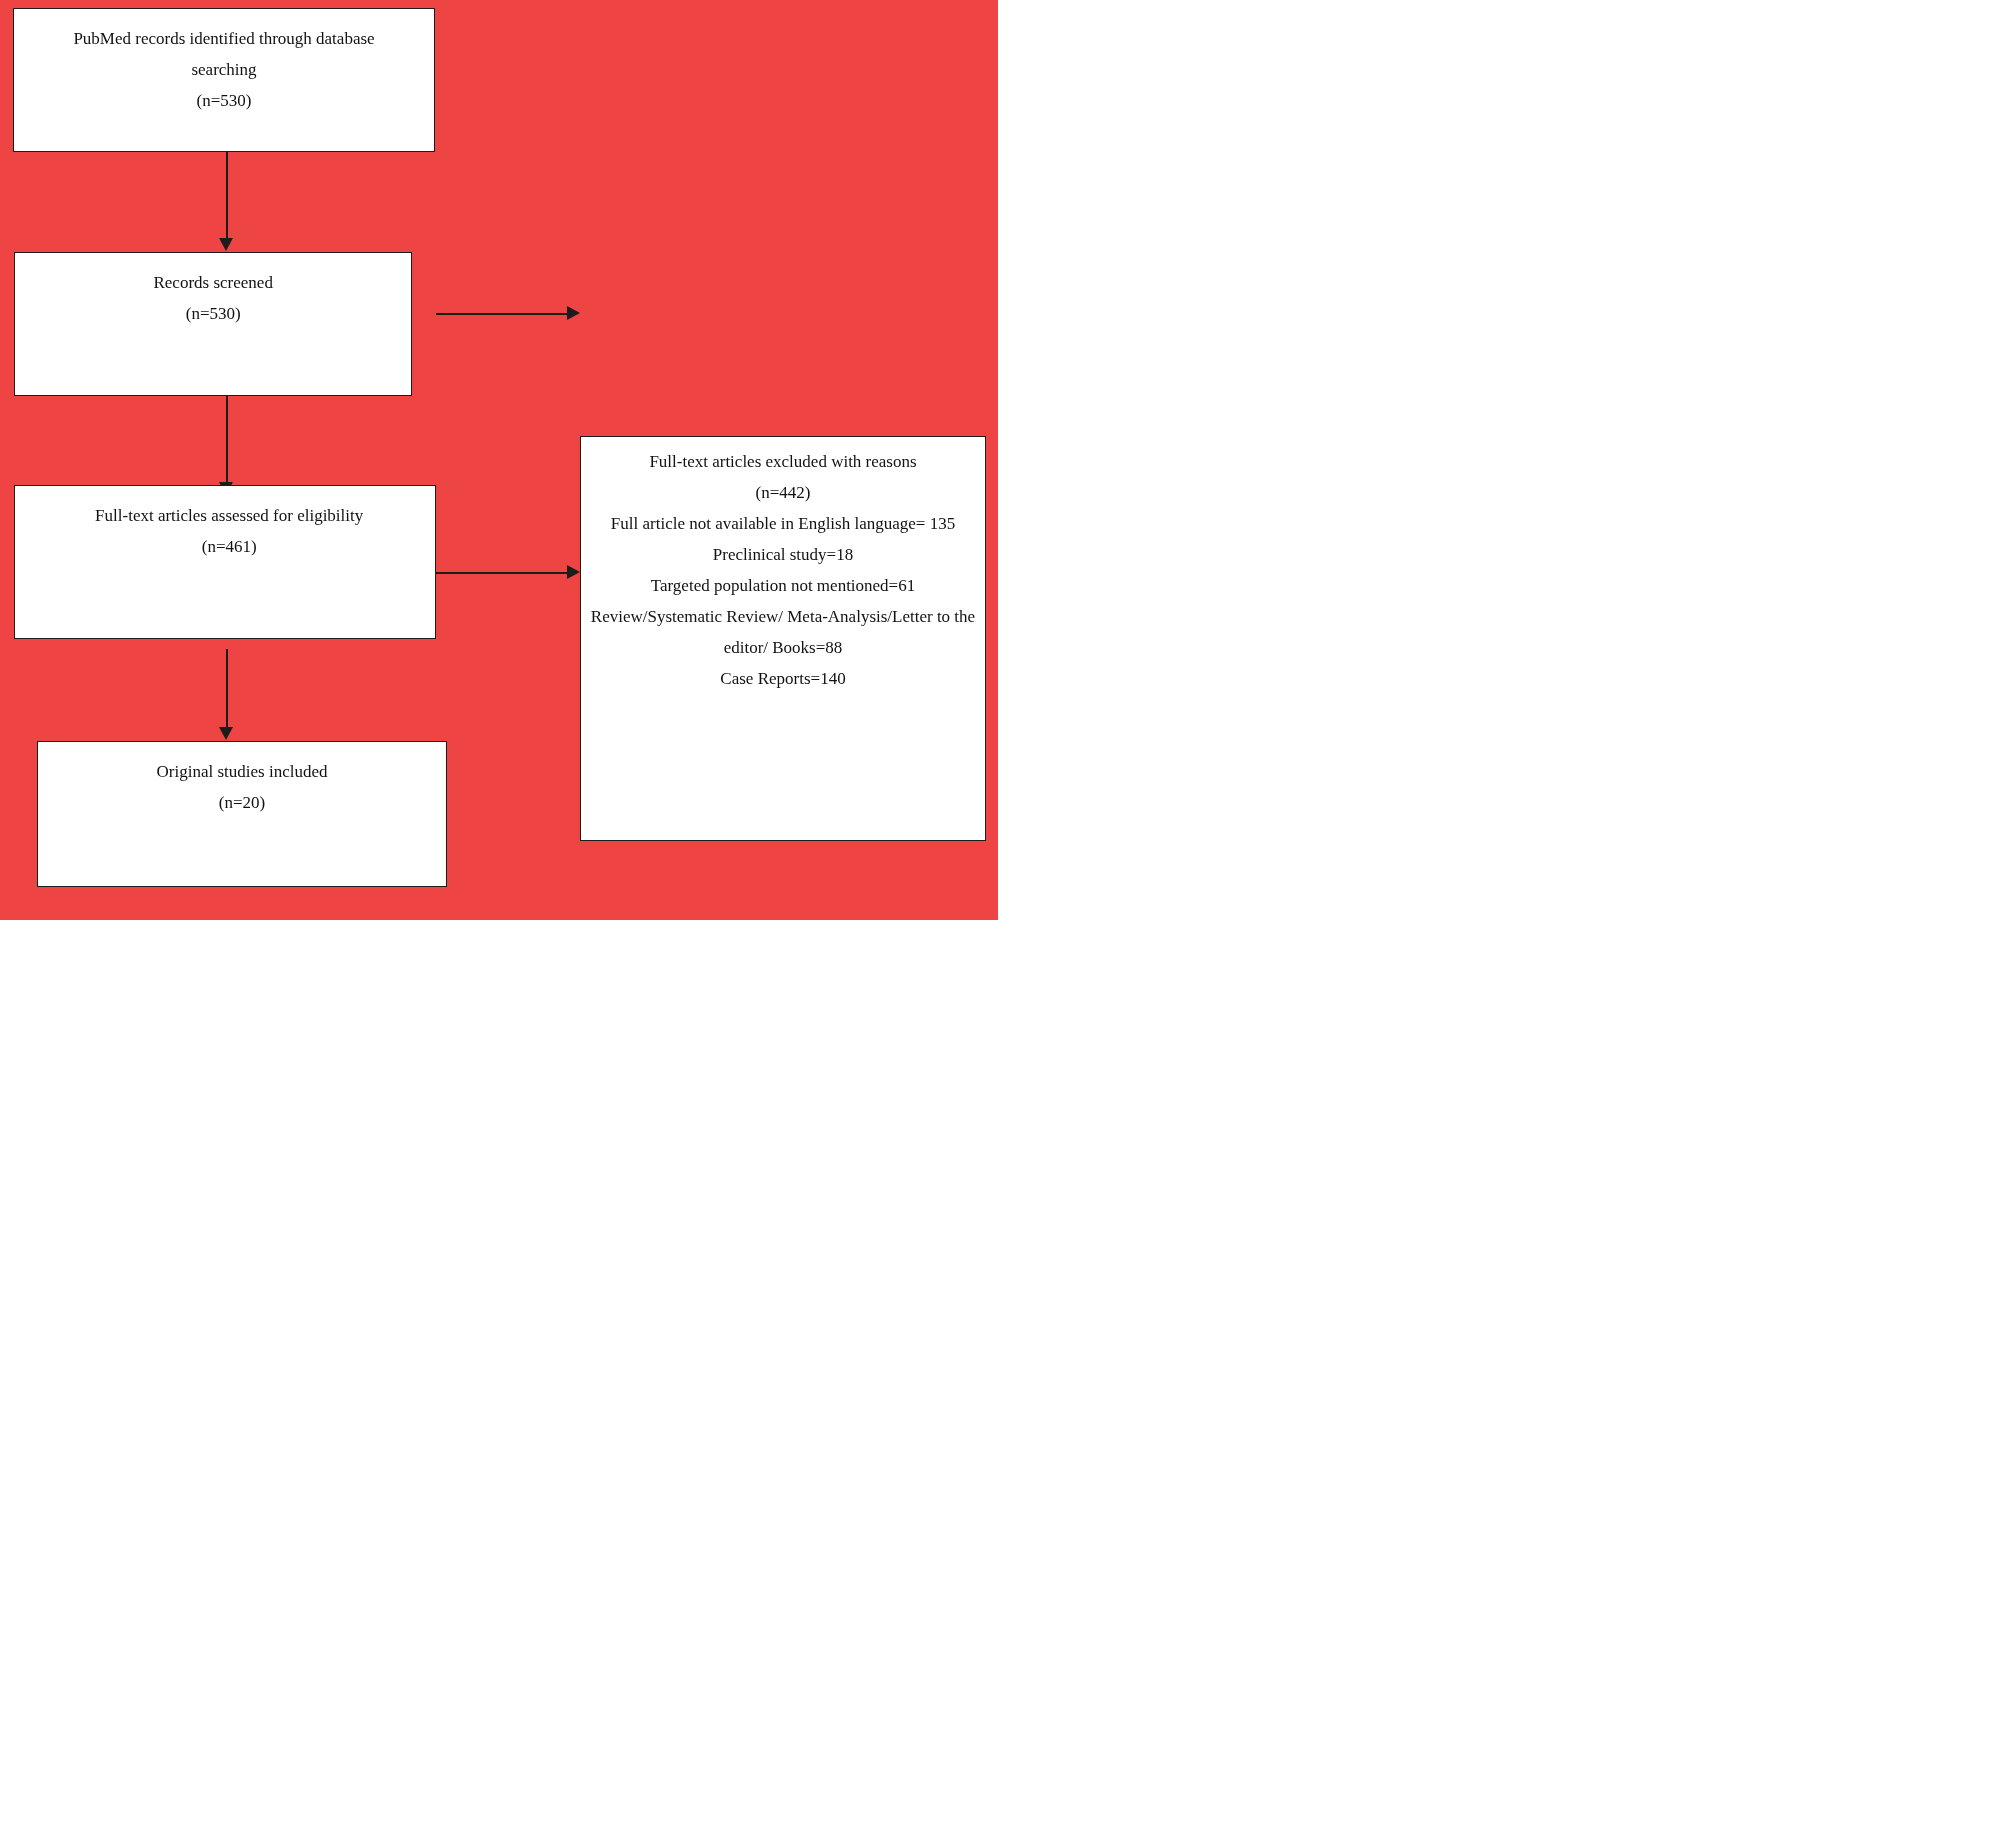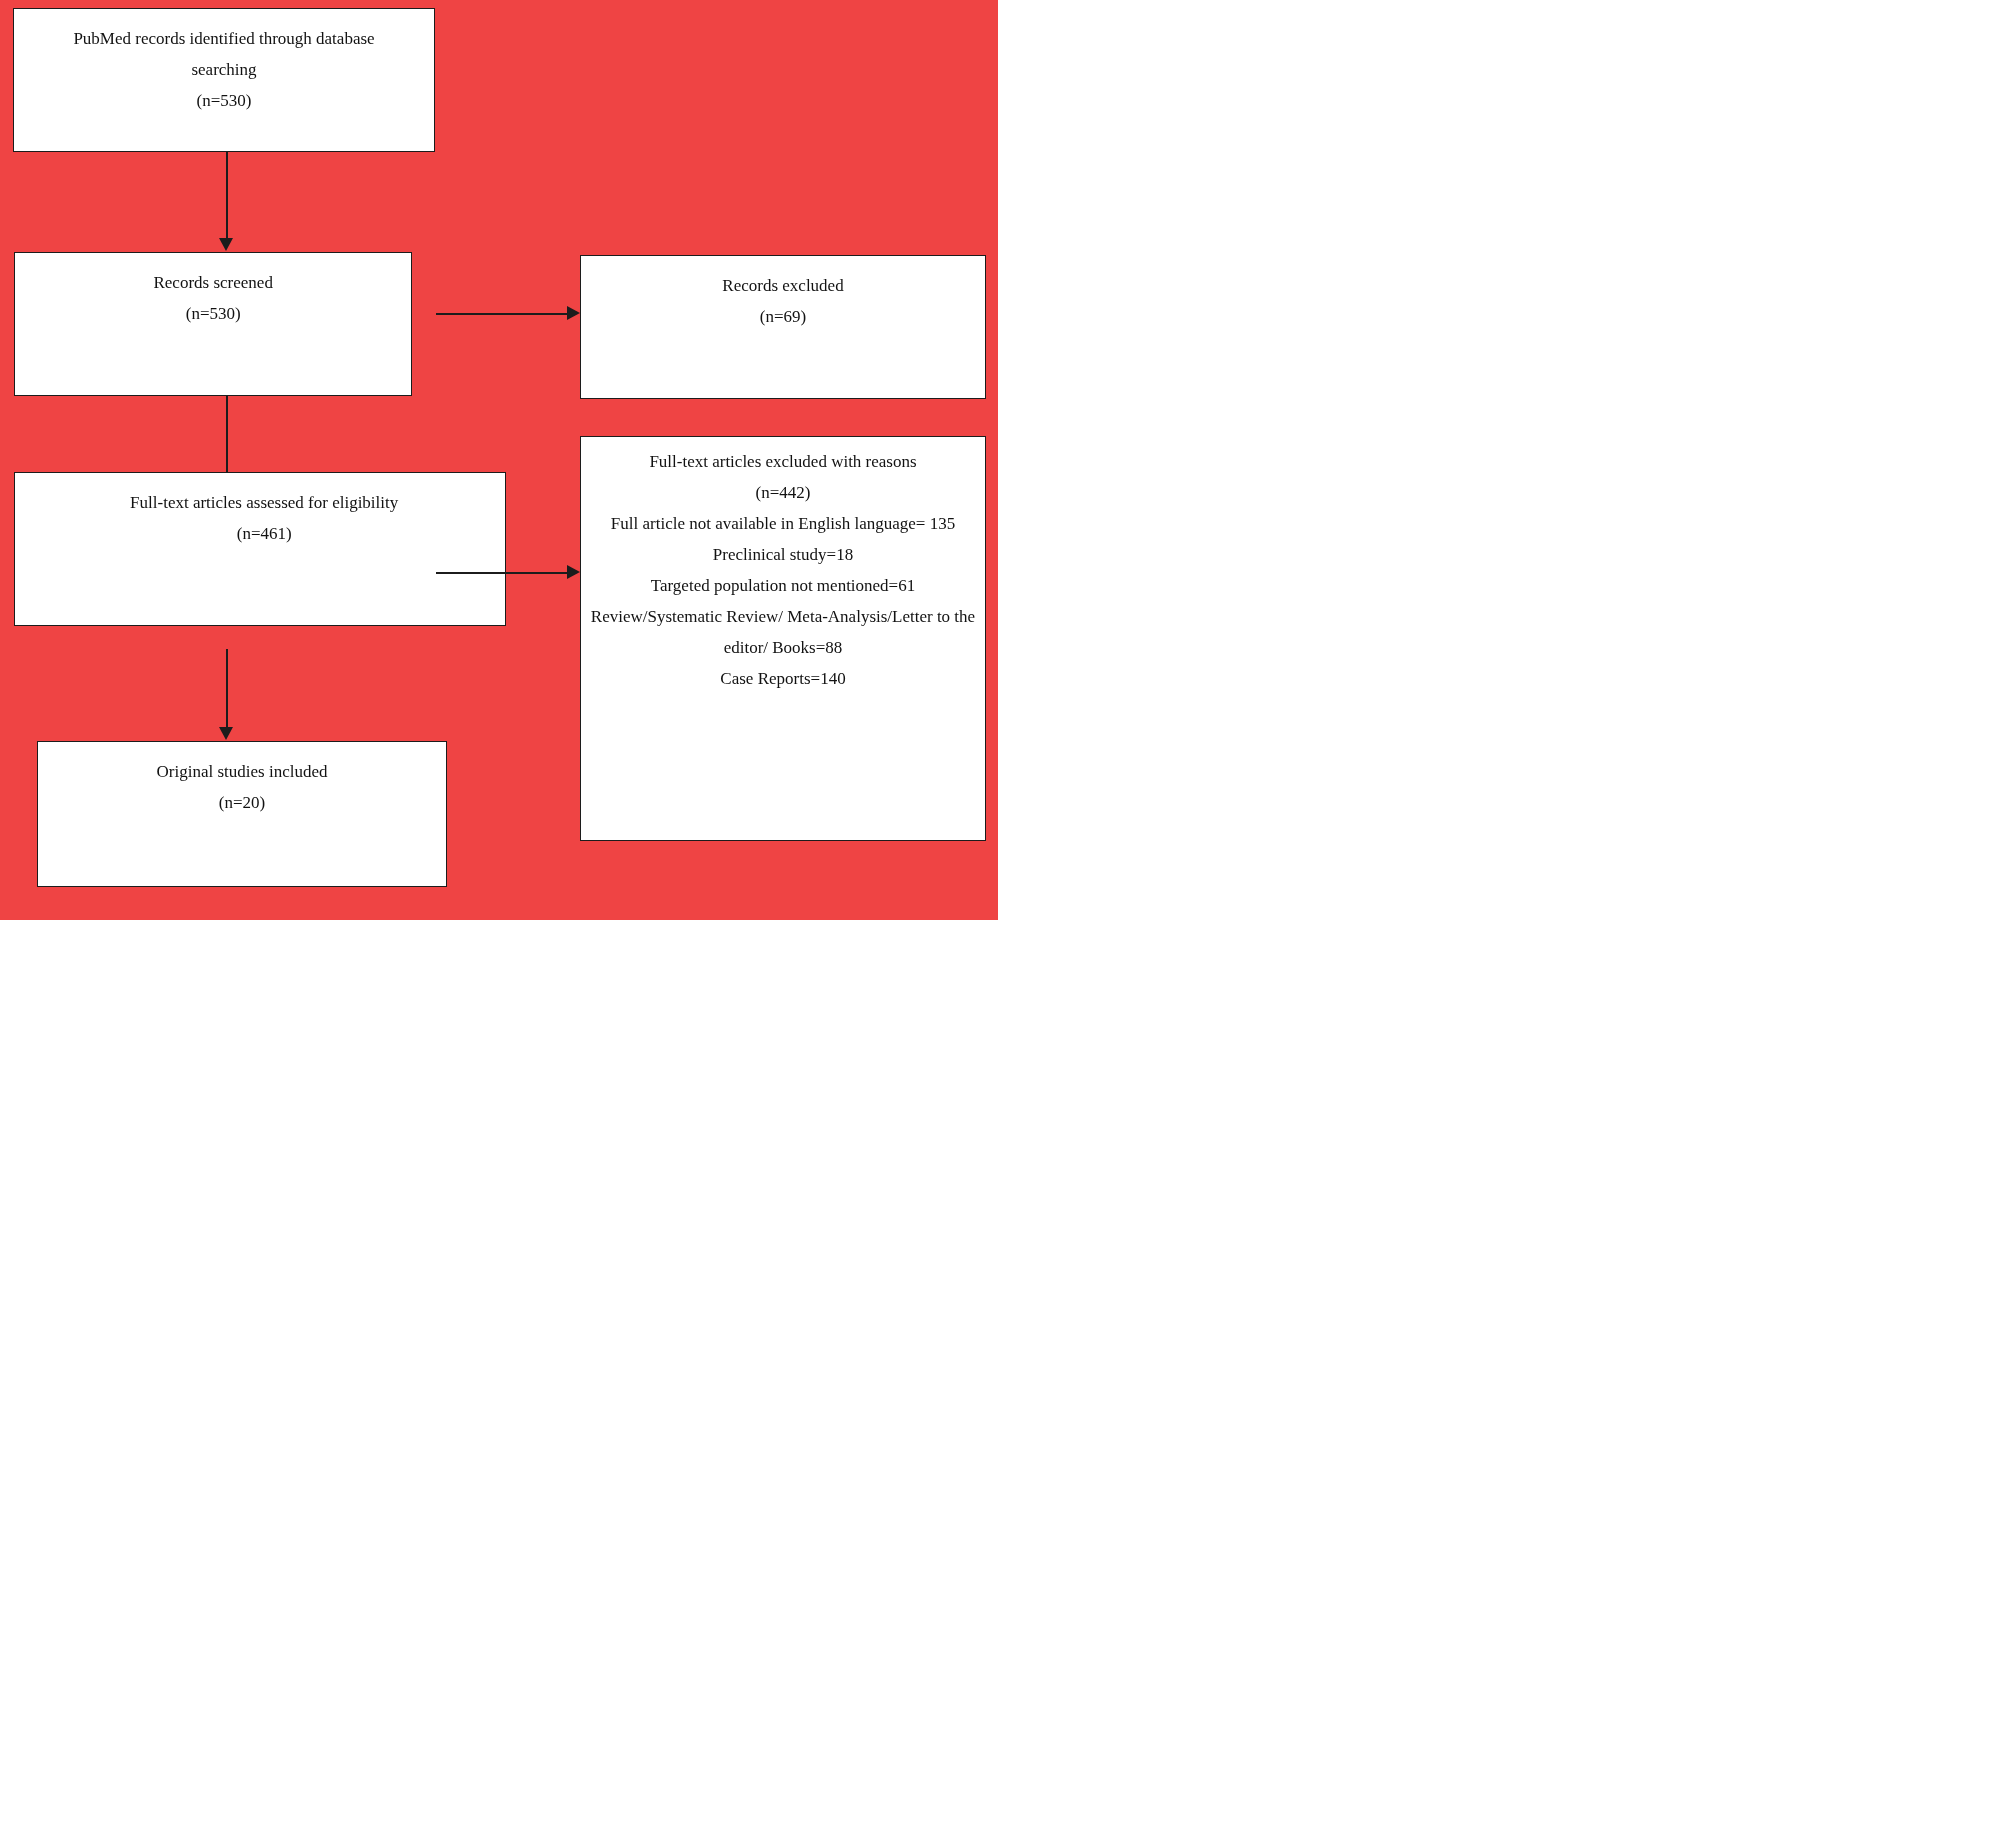--- a/index.html
+++ b/index.html
@@ -83,33 +83,27 @@
       <div>Records screened</div>
       <div>(n=530)</div>
     </div>
   </div>
 
   <div>
     <div class="hline" style="left:436px; top:313px; width:131px;"></div>
     <div class="head-right" style="left:567px; top:306px;"></div>
   </div>
 
-  <div class="box" style="left:580px; top:255px; width:406px; height:144px;">
-    <div class="box-inner">
-      <div>Records excluded</div>
-      <div>(n=69)</div>
-    </div>
-  </div>
 
   <div>
     <div class="vline" style="left:226px; top:396px; height:87px;"></div>
     <div class="head-down" style="left:219px; top:482px;"></div>
   </div>
 
-  <div class="box" style="left:14.2px; top:472px; width:492px; height:154px;padding-left:8px;">
+  <div class="box" style="left:14.2px; top:485px; width:422px; height:154px;padding-left:8px;">
     <div class="box-inner">
       <div>Full-text articles assessed for eligibility</div>
       <div>(n=461)</div>
     </div>
   </div>
 
   <div>
     <div class="hline" style="left:436px; top:572px; width:131px;"></div>
     <div class="head-right" style="left:567px; top:565px;"></div>
   </div>

